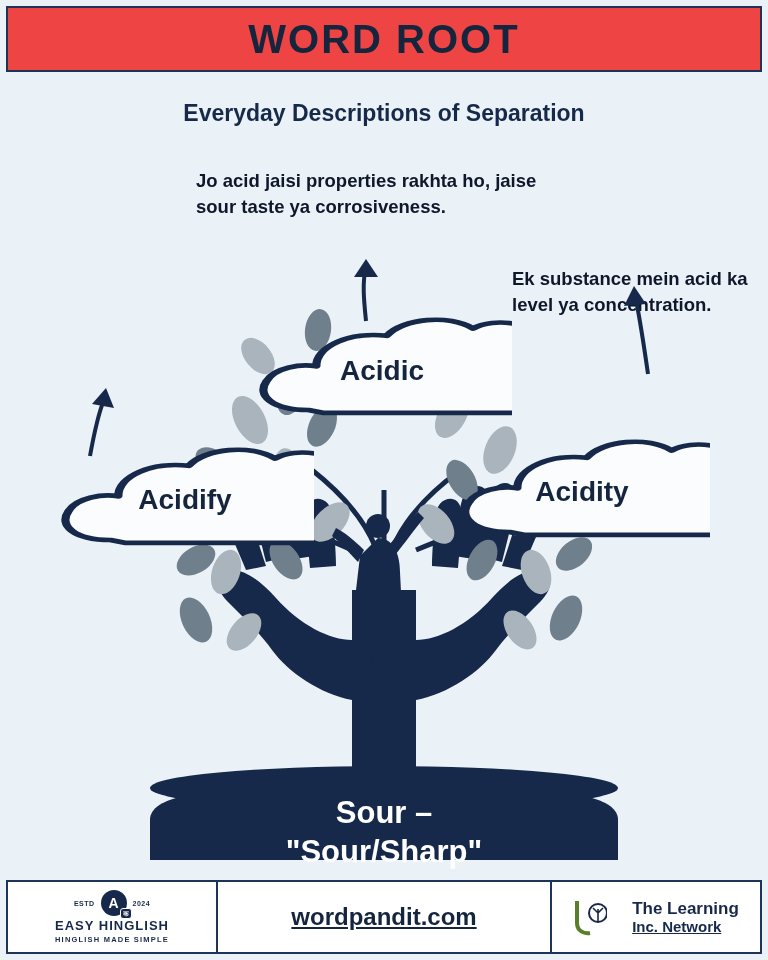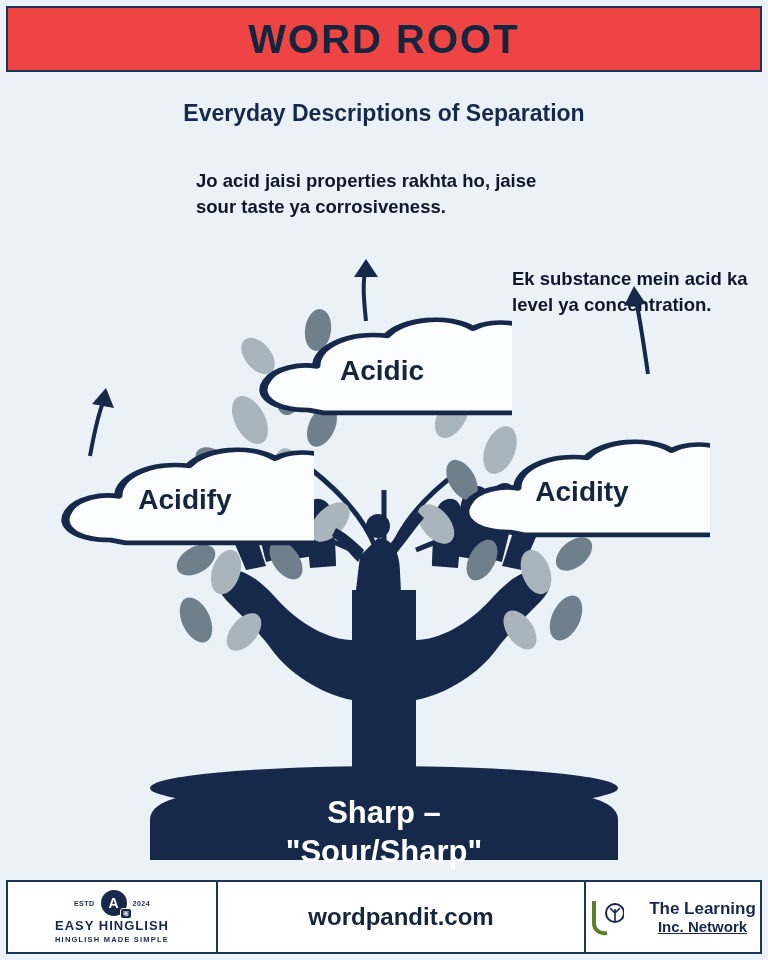--- a/index.html
+++ b/index.html
@@ -117,26 +117,26 @@
     position: absolute; right: -5px; bottom: -3px;
     background: #17294a; color: #fff;
     font-size: 7px; border-radius: 3px; padding: 0 2px;
     border: 1px solid #fff;
   }
   .eh-name { font-size: 13px; font-weight: bold; color: #17294a; letter-spacing: 1px; }
   .eh-tag { font-size: 7.5px; font-weight: bold; color: #17294a; letter-spacing: 1.2px; }
 
   .footer-center {
     flex: 1; text-align: center;
-    font-size: 24px; font-weight: bold; color: #14253d;
+    font-size: 24px; font-weight: bold; color: #14253d; text-decoration: underline;
   }
   .footer-right {
-    width: 176px; height: 100%;
+    width: 210px; height: 100%;
     border-left: 2px solid #1c3557;
-    display: flex; align-items: center; justify-content: center; gap: 25px; text-align: center;
+    display: flex; align-items: center; justify-content: center; gap: 25px;
   }
   .tl-mark { width: 34px; height: 40px; flex: none; }
   .tl-text { line-height: 1.15; }
   .tl-line1 { font-size: 17px; font-weight: bold; color: #17294a; }
   .tl-line2 { font-size: 15px; font-weight: bold; color: #17294a; text-decoration: underline; }
 </style>
 </head>
 <body>
 
 <div id="page">
@@ -262,21 +262,21 @@
     <path d="M22 74 C26 52 30 32 36 18" stroke="#17294a" stroke-width="4" fill="none"></path>
     <path d="M38 6 L46 26 L24 22 Z" fill="#17294a"></path>
   </svg>
 
   <svg class="arrow" id="arrow-right" width="56" height="96" viewBox="0 0 56 96">
     <path d="M34 94 C30 66 26 40 22 20" stroke="#17294a" stroke-width="4" fill="none"></path>
     <path d="M20 6 L32 24 L10 26 Z" fill="#17294a"></path>
   </svg>
 
   <div id="root-label">
-    <div>Sharp –</div>
+    <div>Sour –</div>
     <div>"Sour/Sharp"</div>
   </div>
 
   <div class="footer-bar">
     <div class="footer-left">
       <div class="eh-top">
         <span class="eh-estd">ESTD</span>
         <span class="eh-badge">
           <span>A</span>
           <span class="ka">क</span>

